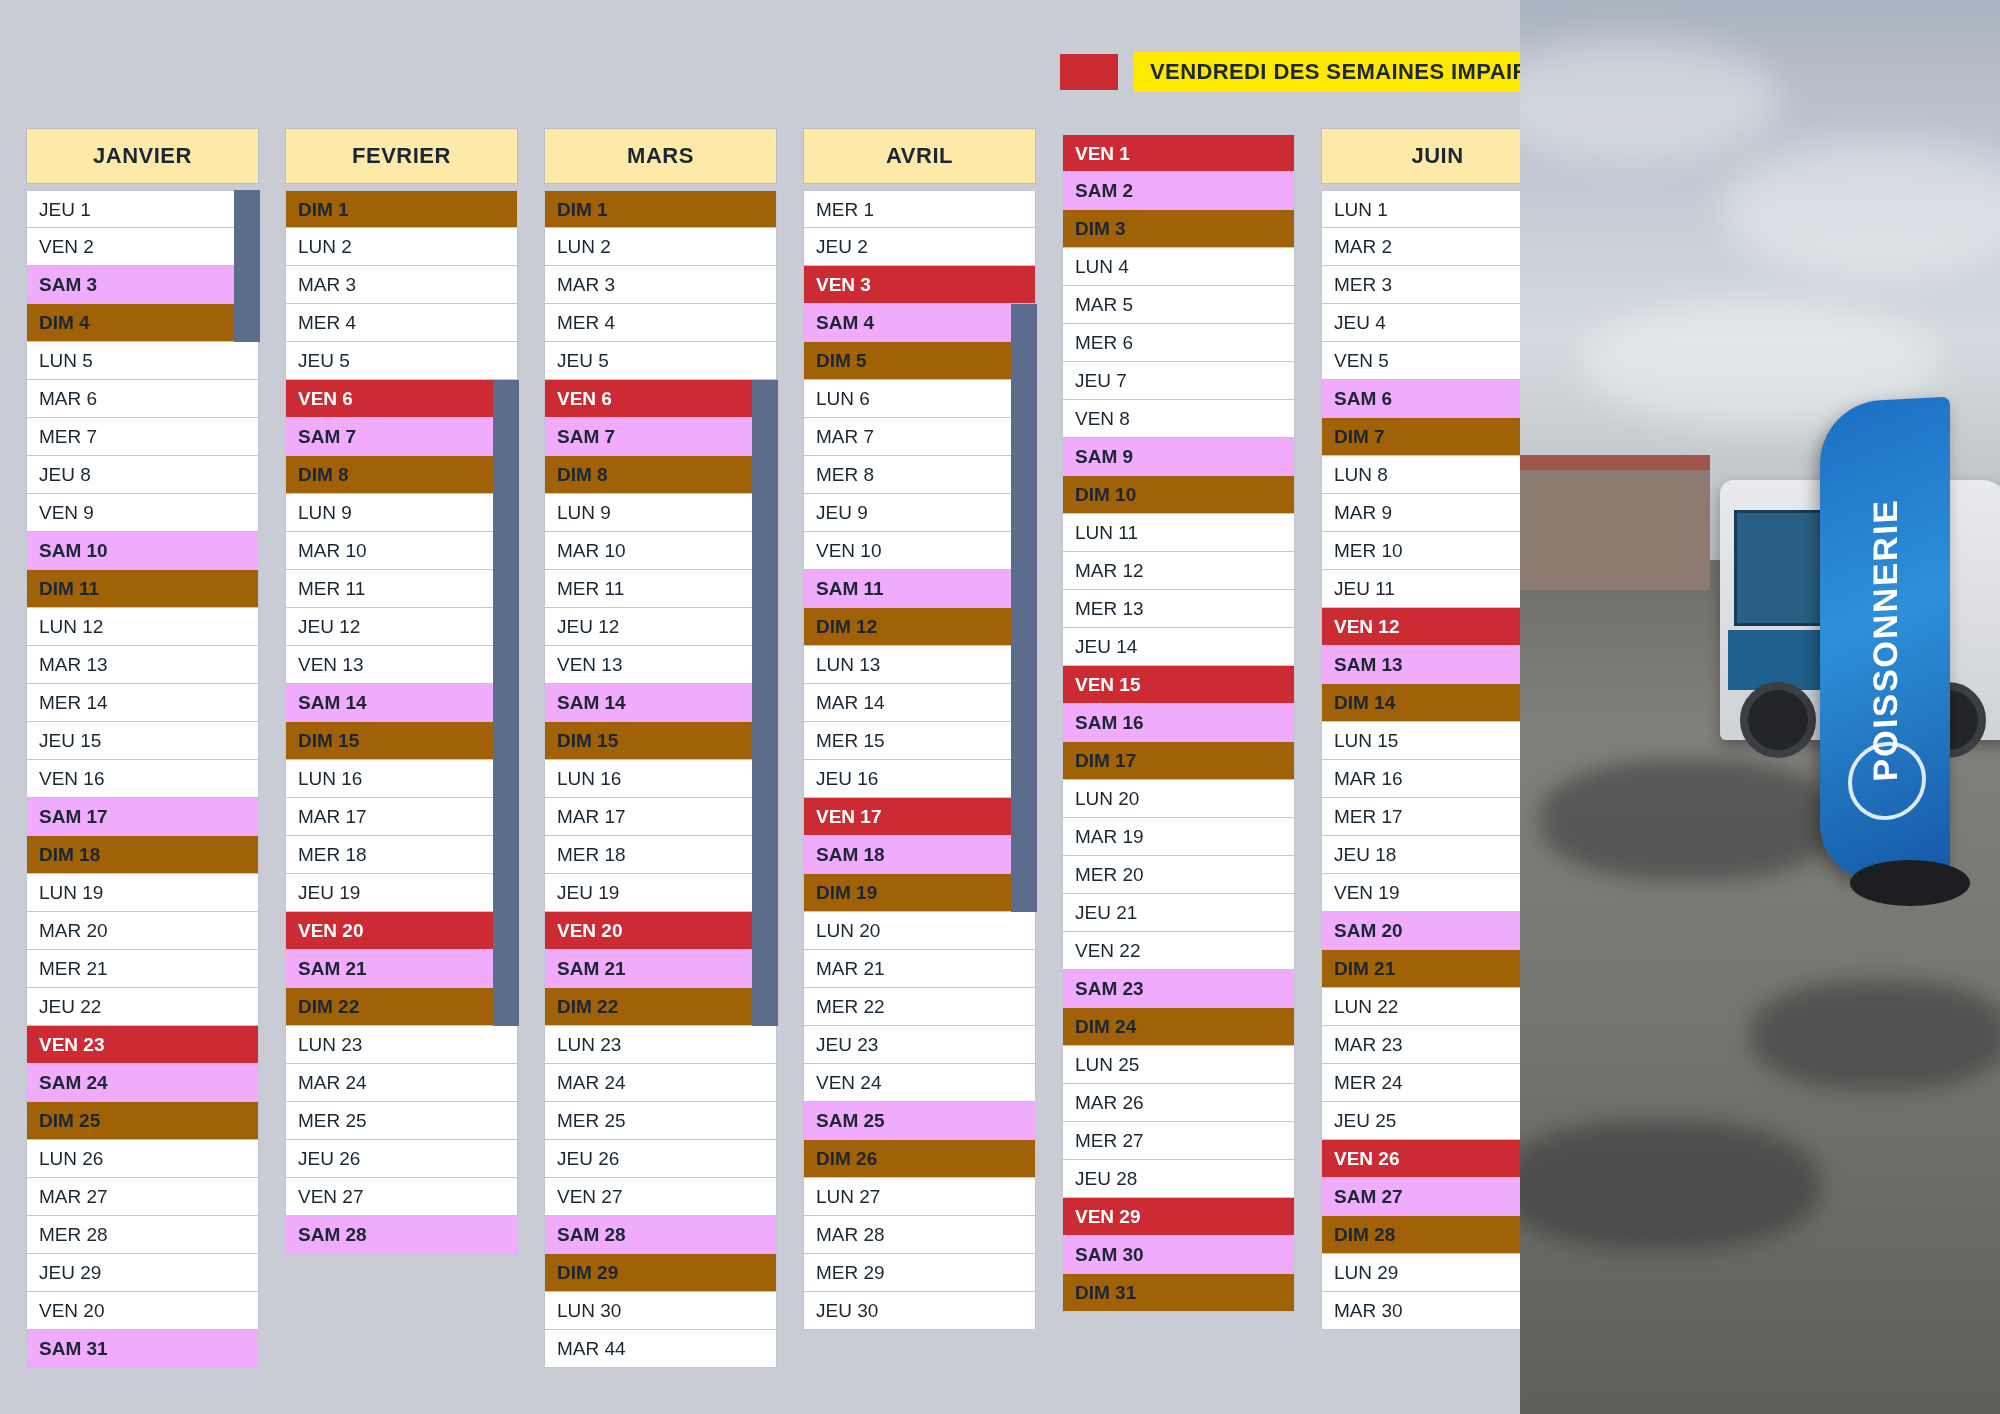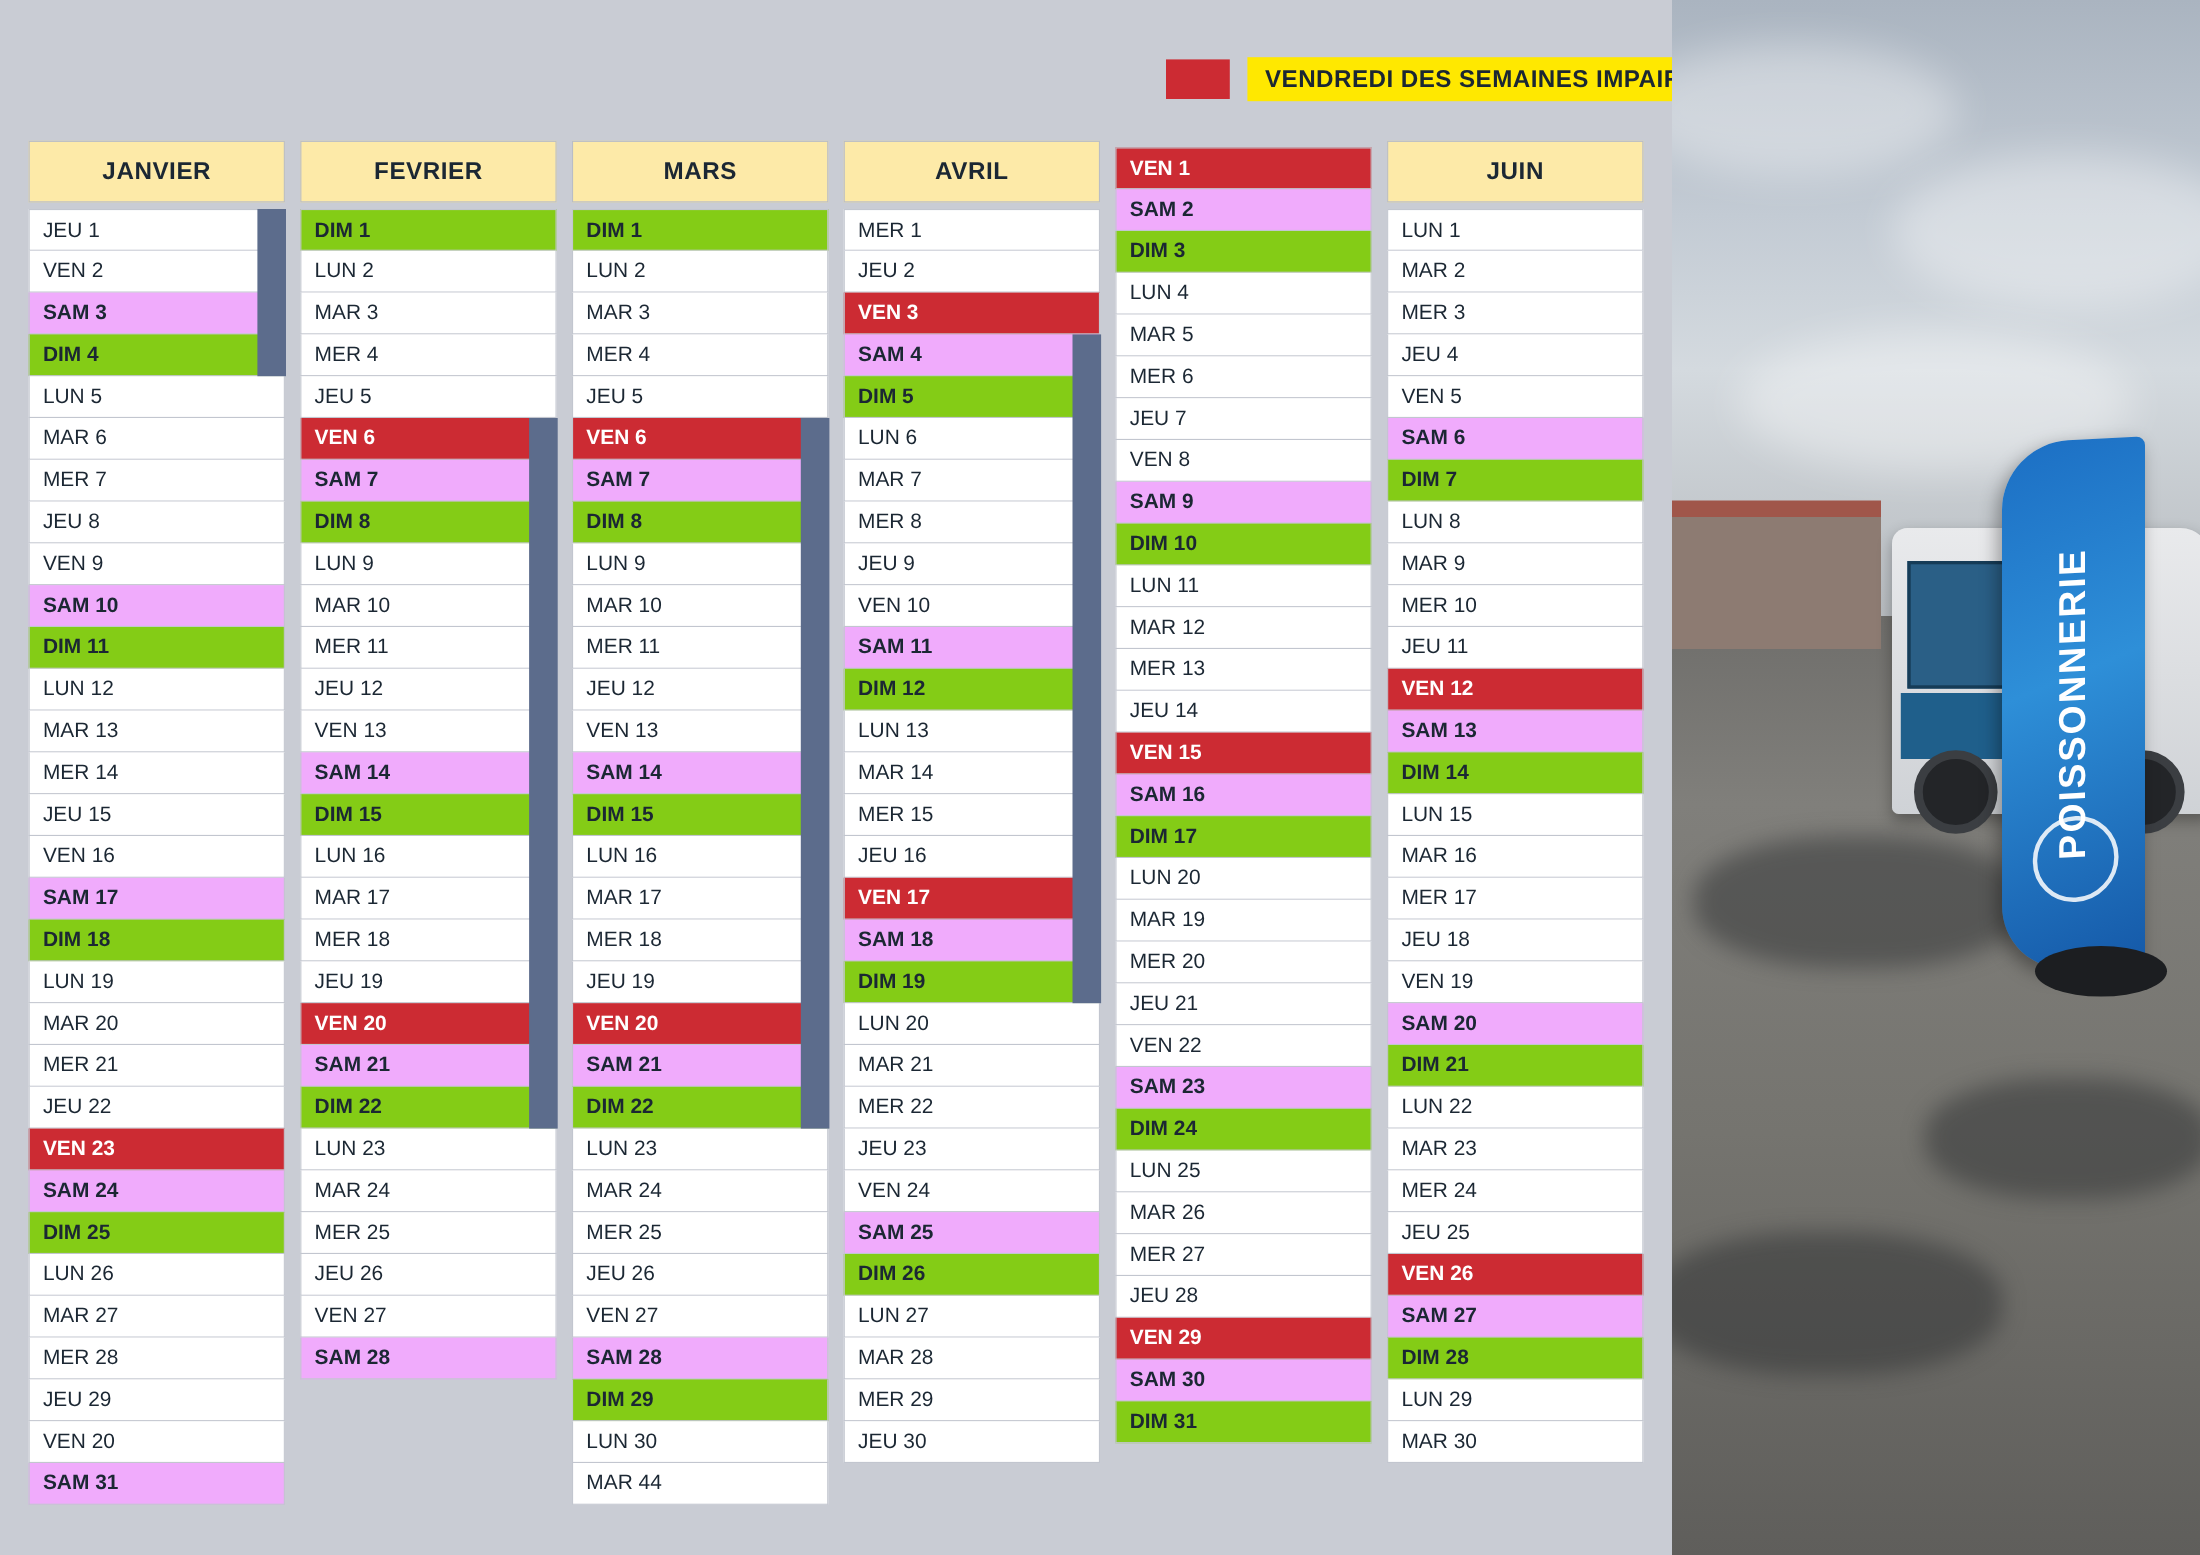--- a/index.html
+++ b/index.html
@@ -68,36 +68,36 @@
 
   
   .logo{position:absolute;left:1800px;top:20px;width:160px;height:150px;text-align:center;}
   .logo .word{font-family:"Liberation Serif", serif;font-style:italic;font-size:30px;color:#1b2733;}
   .shield{position:relative;margin:4px auto 0;width:110px;height:110px;background:#ffffff;
     border-radius:6px 6px 50% 50%/6px 6px 38% 38%;box-shadow:0 1px 4px rgba(0,0,0,.25);}
   .shield .v{position:absolute;left:45px;top:6px;width:20px;height:98px;background:#b4121b;}
   .shield .h{position:absolute;left:6px;top:34px;width:98px;height:20px;background:#b4121b;}
 
   
-  .cal{position:absolute;left:26px;top:128px;display:flex;gap:14px;}
+  .cal{position:absolute;left:26px;top:128px;display:flex;gap:26px;}
   .month{width:233px;}
   .mh{
     background:#fdeaa8;color:#1b2733;font-weight:bold;font-size:22px;
     text-align:center;padding:14px 0;border:1px solid #b9bdc6;letter-spacing:.5px;
   }
   .days{margin-top:6px;position:relative;}
   .day{
     position:relative;height:38px;line-height:38px;
     border:1px solid #c2c6cf;border-top:none;
     background:#ffffff;color:#1b2733;font-size:19px;padding-left:12px;
     box-sizing:border-box;
   }
   .day:first-child{border-top:1px solid #c2c6cf;}
   .day.sat{background:#f0abfc;font-weight:bold;}
-  .day.sun{background:#84cc16;font-weight:bold;}
+  .day.sun{background:#a16207;font-weight:bold;}
   .day.market{background:#cc2b33;color:#ffffff;font-weight:bold;}
   .bar{
     position:absolute;right:-1px;width:26px;background:#5c6c8c;
   }
 </style>
 </head>
 <body>
 
 <div class="page">
 

